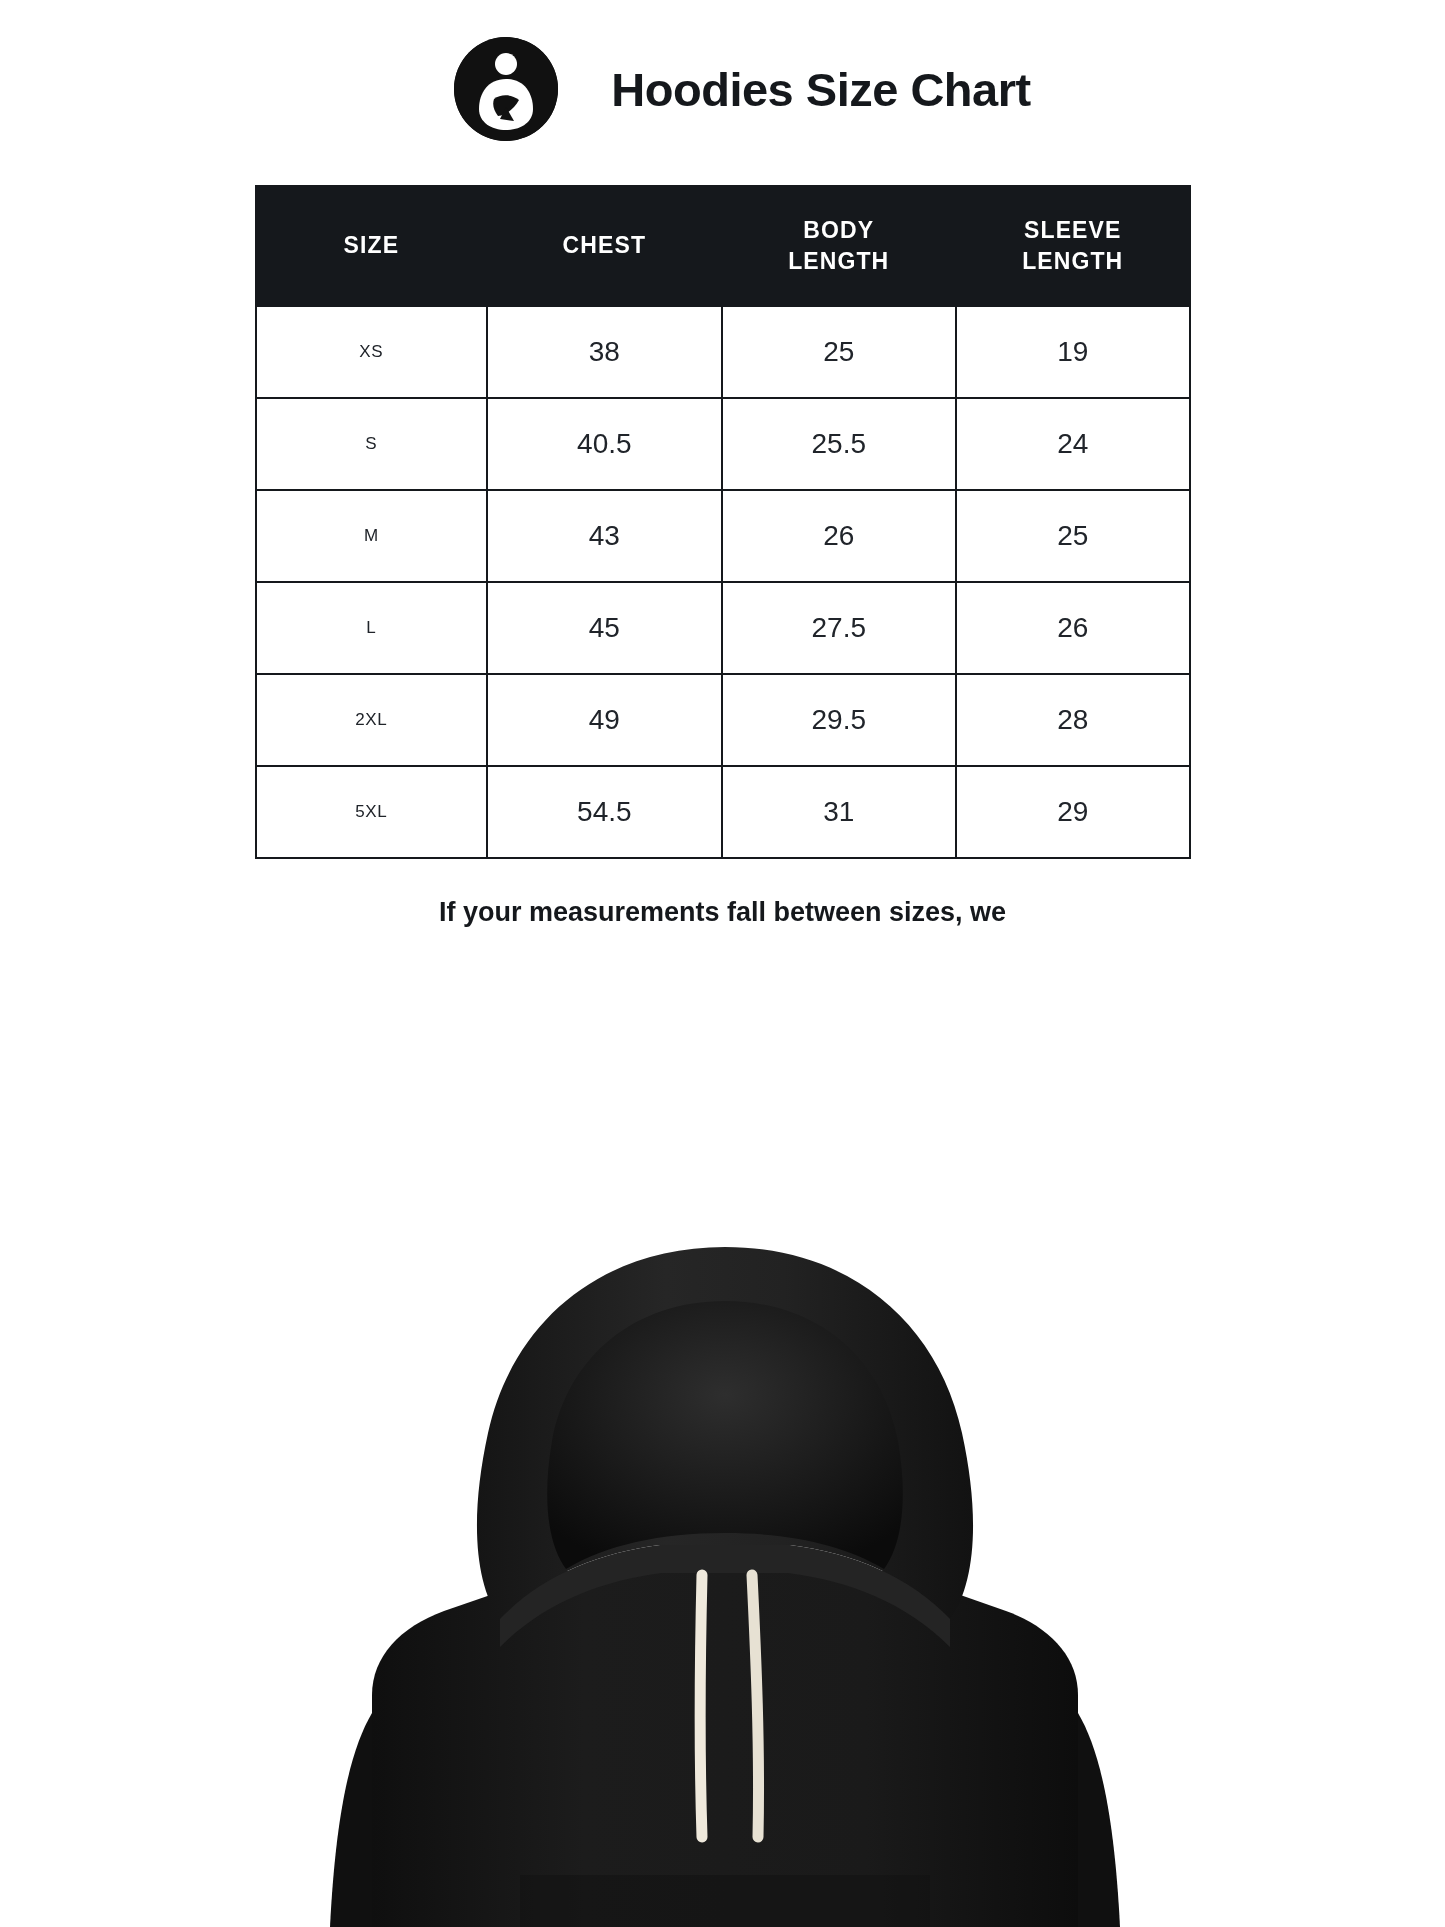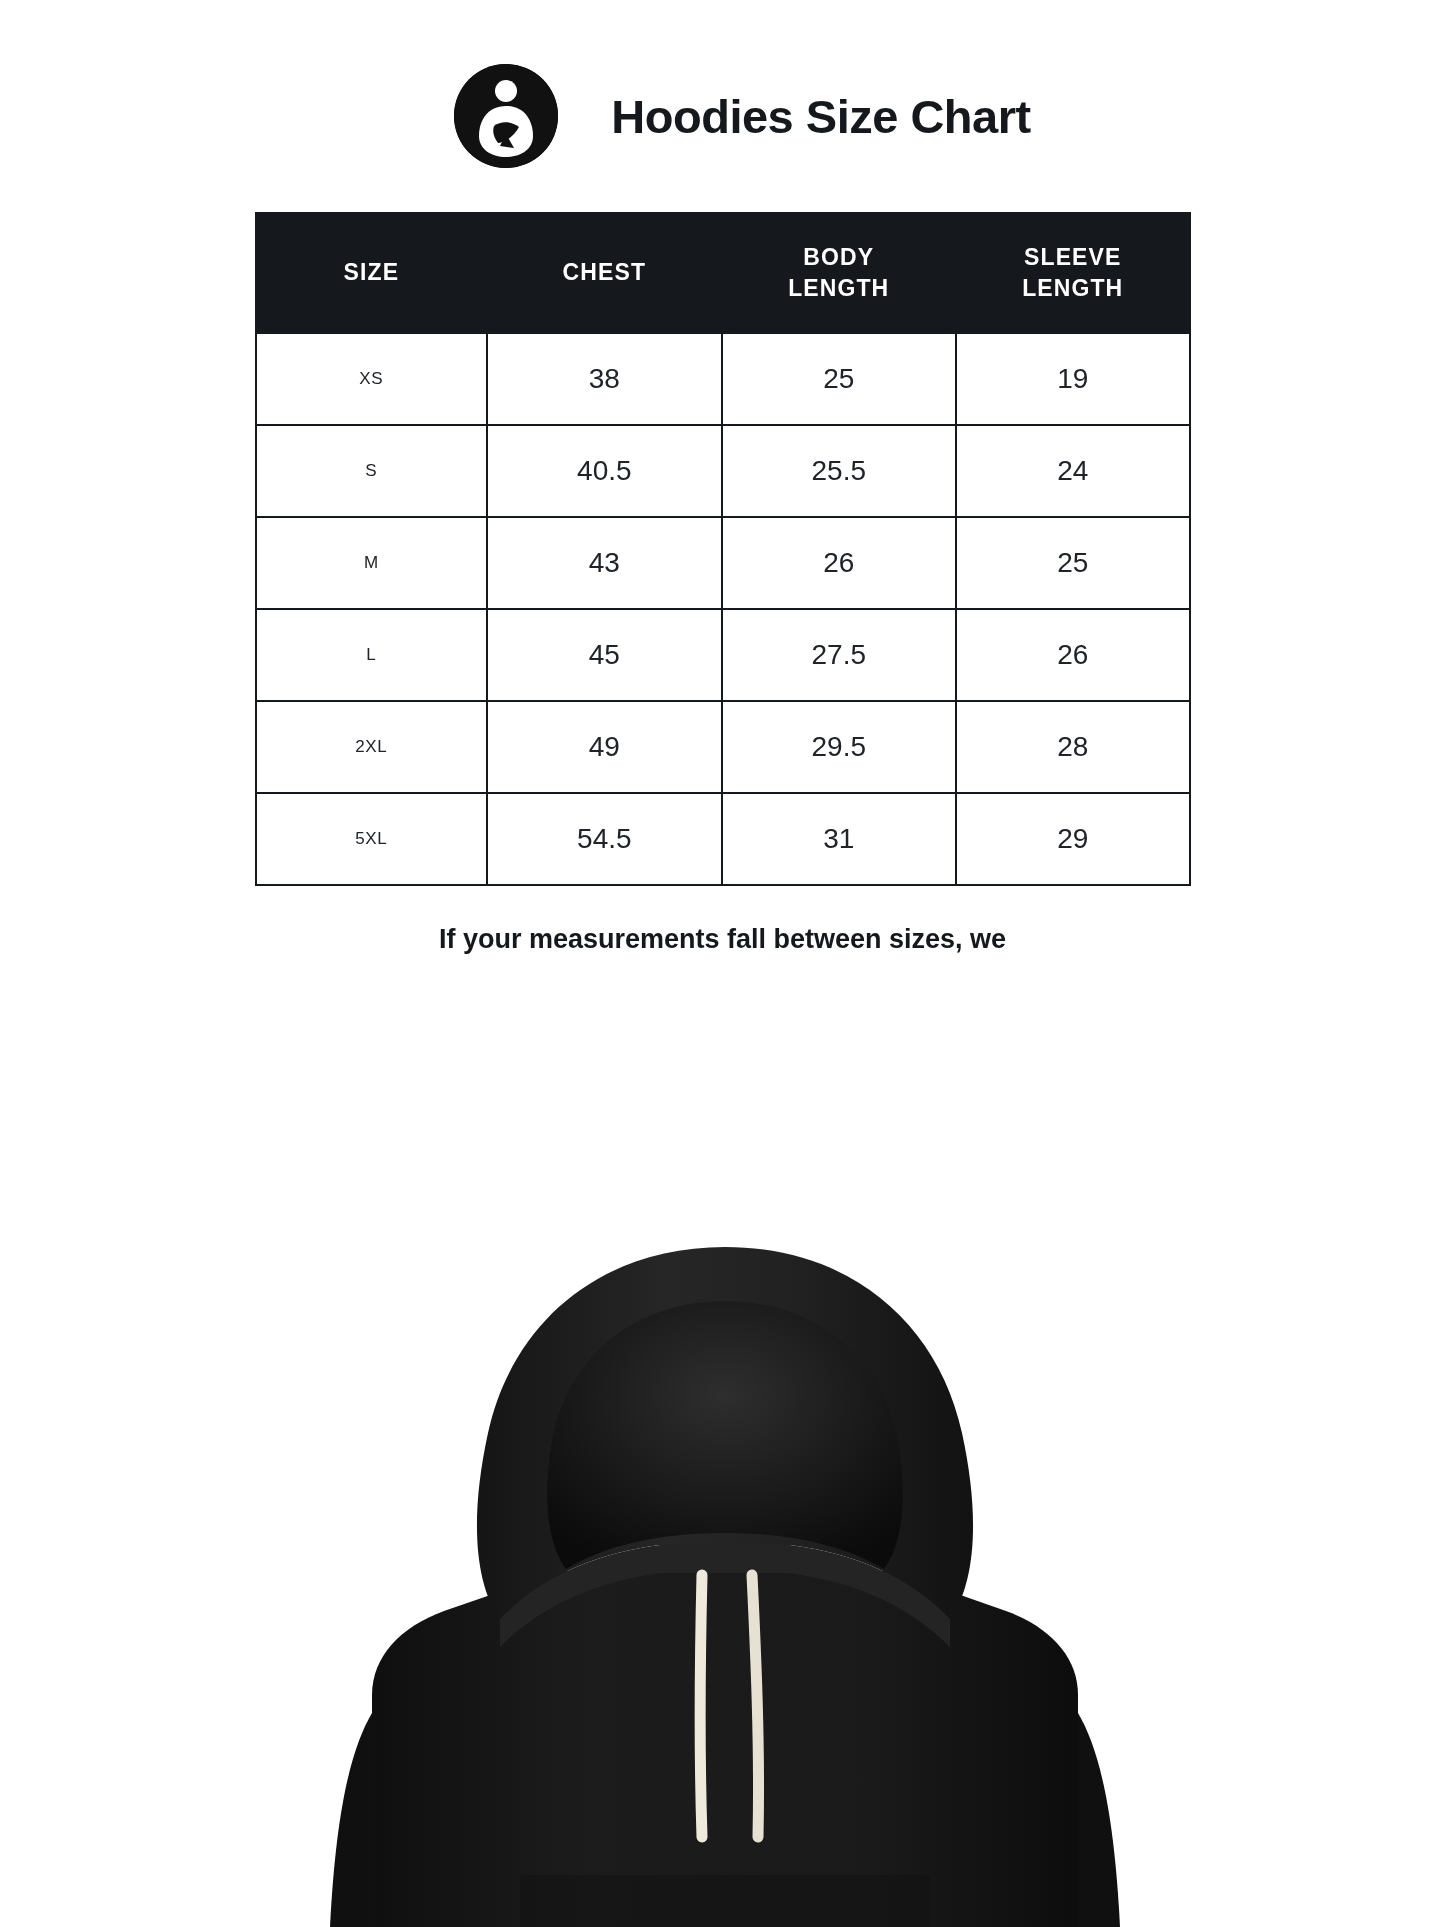--- a/index.html
+++ b/index.html
@@ -16,21 +16,21 @@
     overflow: hidden;
     position: relative;
   }
 
   
   .header {
     display: flex;
     align-items: center;
     justify-content: center;
     gap: 53px;
-    padding-top: 64px;
+    padding-top: 37px;
     padding-left: 40px;
   }
   .logo {
     width: 104px;
     height: 104px;
     border-radius: 50%;
     background: #111111;
     position: relative;
     flex: 0 0 auto;
   }

